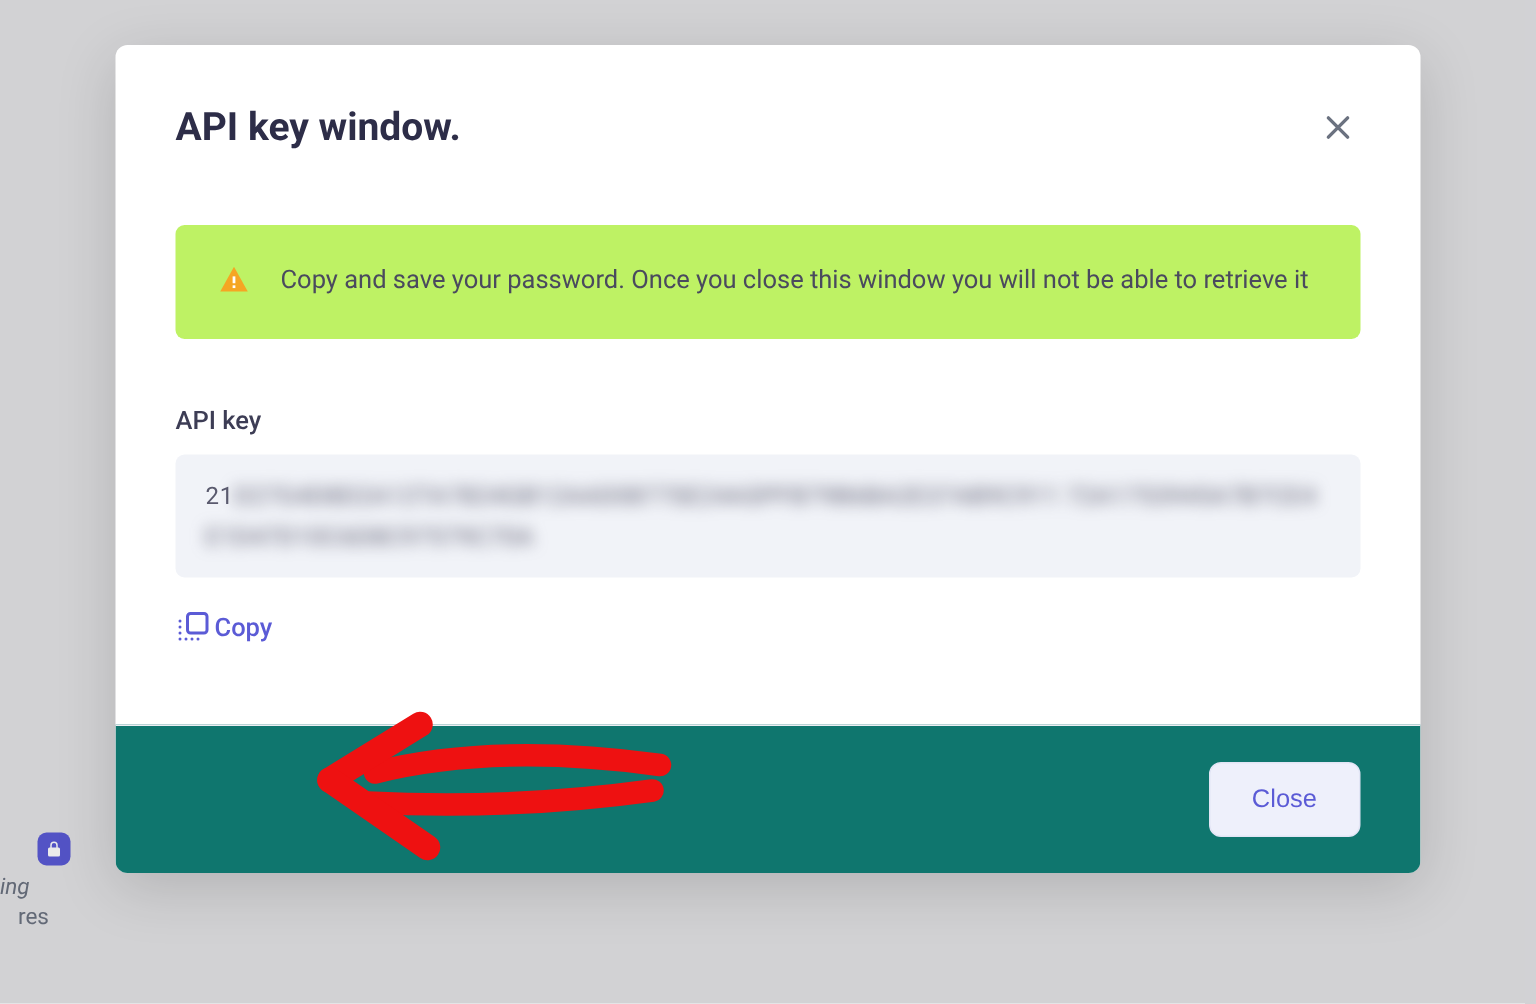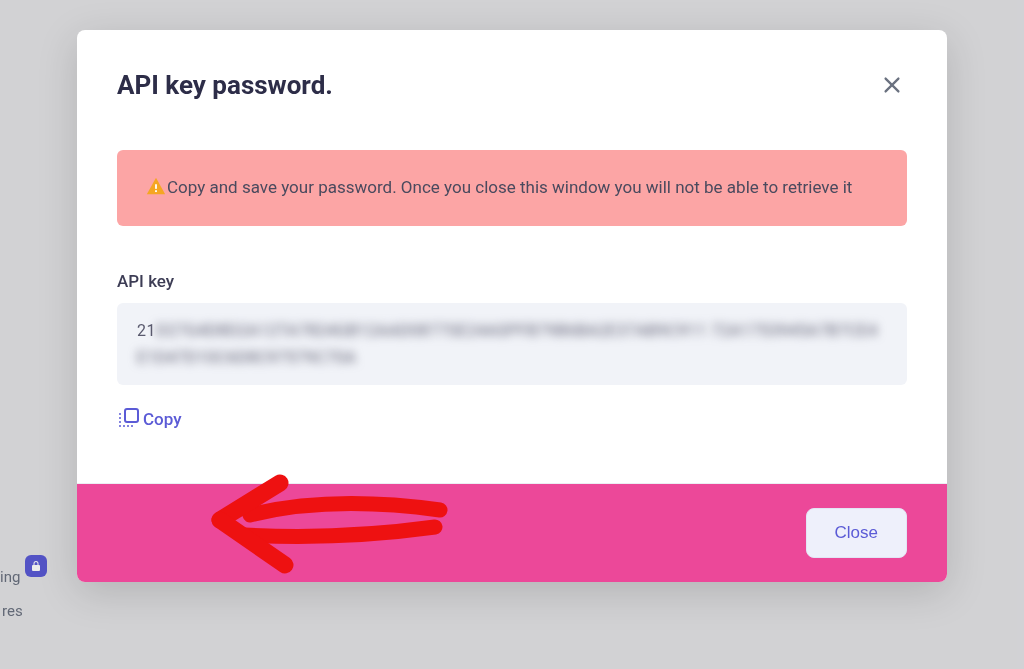--- a/index.html
+++ b/index.html
@@ -31,27 +31,28 @@
       height: 22px;
       background: #5b5bd6;
       border-radius: 6px;
       display: flex;
       align-items: center;
       justify-content: center;
     }
     .bg-text-1 {
       position: absolute;
       left: 0;
-      top: 568px;
+      top: 582px;
       color: #6b7280;
       font-size: 15px;
+      font-style: italic;
     }
     .bg-text-2 {
       position: absolute;
-      left: 2px;
+      left: 12px;
       top: 602px;
       color: #6b7280;
       font-size: 15px;
     }
     .modal-overlay {
       position: absolute;
       top: 0;
       left: 0;
       width: 100%;
       height: 100%;
@@ -90,24 +91,25 @@
       display: flex;
       align-items: center;
       justify-content: center;
       color: #6b7280;
     }
     .close-x svg {
       width: 22px;
       height: 22px;
     }
     .alert {
-      background: #fca5a5;
+      background: #bef264;
       border-radius: 6px;
       padding: 24px 28px;
       display: flex;
+      gap: 20px;
       align-items: flex-start;
       margin-bottom: 45px;
     }
     .alert-icon {
       flex-shrink: 0;
       margin-top: 2px;
     }
     .alert-text {
       color: #4a4a5e;
       font-size: 17px;
@@ -149,21 +151,21 @@
       cursor: pointer;
     }
     .copy-link {
       color: #5b5bd6;
       font-size: 17px;
       font-weight: 500;
       cursor: pointer;
     }
     .modal-footer {
       border-top: 1px solid #eceef3;
-      background: #ec4899;
+      background: #0f766e;
       padding: 24px 40px;
       display: flex;
       justify-content: flex-end;
     }
     .close-button {
       background: #eef0fb;
       border: 1px solid #e2e5f5;
       color: #5b5bd6;
       font-size: 17px;
       font-weight: 500;
@@ -188,21 +190,21 @@
       </svg>
   </div>
   <div class="bg-text-1">ing</div>
   <div class="bg-text-2">res</div>
 </div>
 
 <div class="modal-overlay">
   <div class="modal">
     <div class="modal-body">
       <div class="modal-header">
-        <h2 class="modal-title">API key password.</h2>
+        <h2 class="modal-title">API key window.</h2>
         <div class="close-x">
           <svg viewBox="0 0 24 24" fill="none" stroke="currentColor" stroke-width="2.5" stroke-linecap="round">
             <line x1="5" y1="5" x2="19" y2="19"></line>
             <line x1="19" y1="5" x2="5" y2="19"></line>
           </svg>
         </div>
       </div>
 
       <div class="alert">
         <div class="alert-icon">

